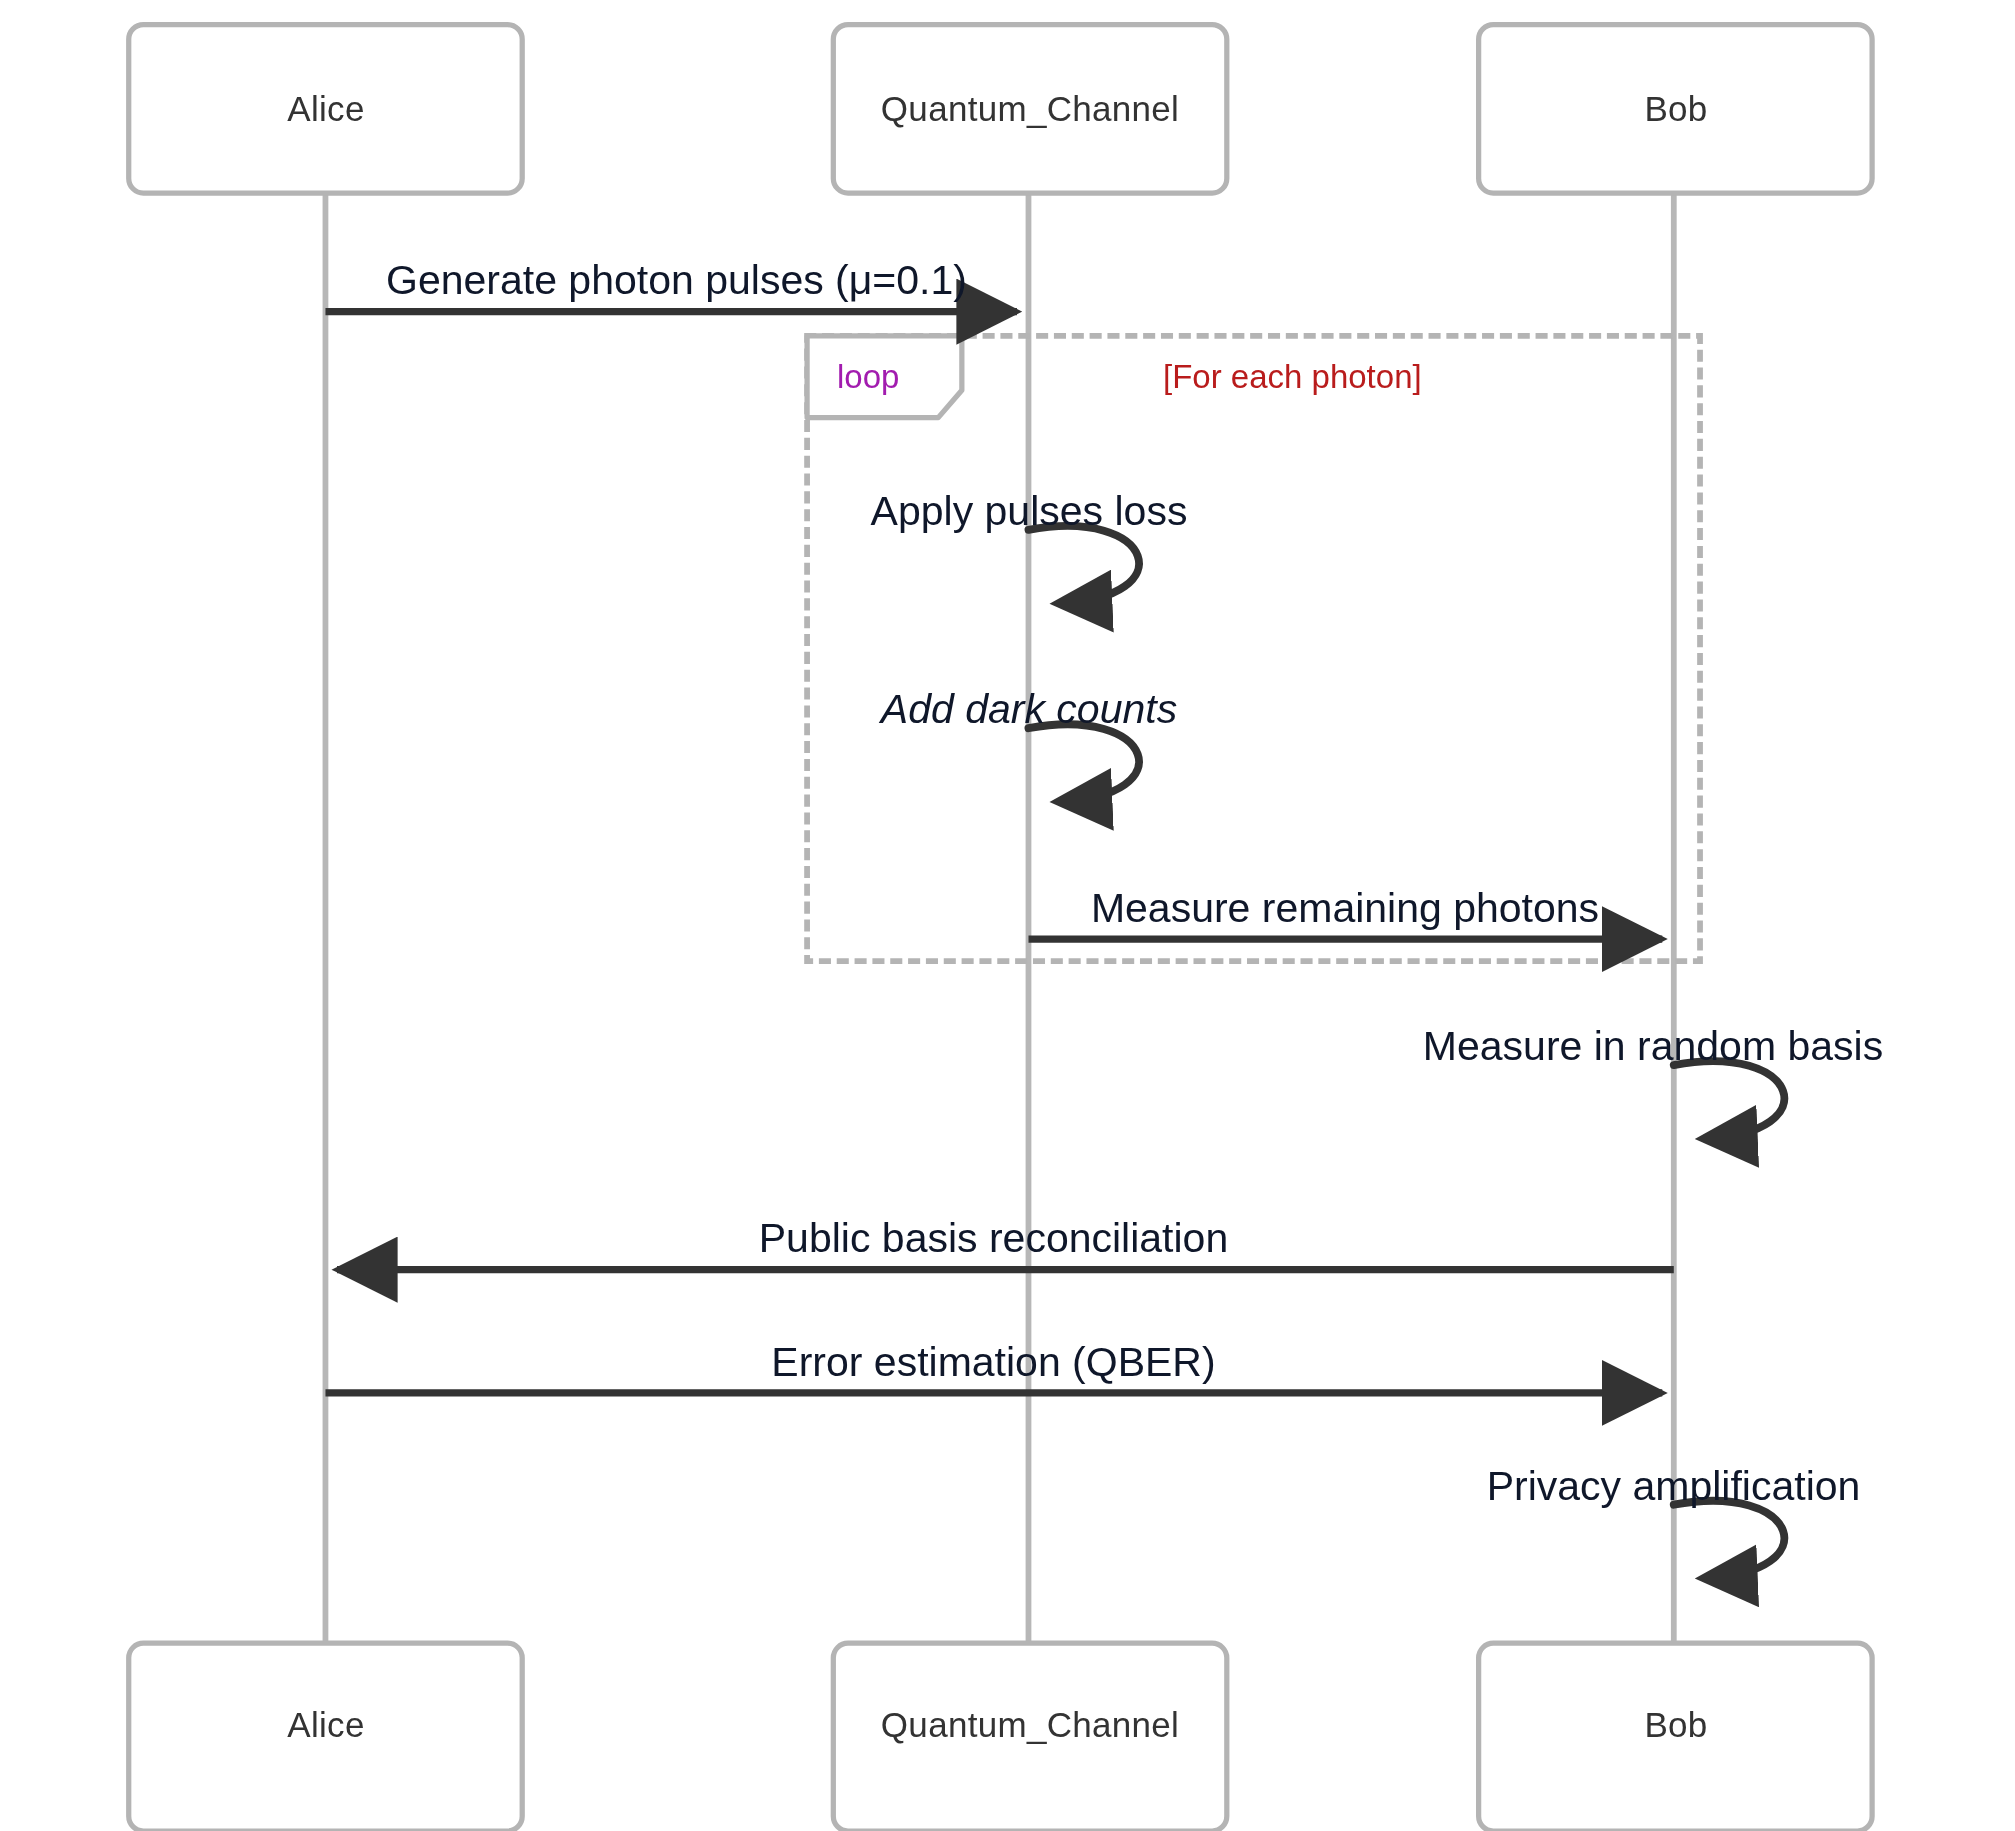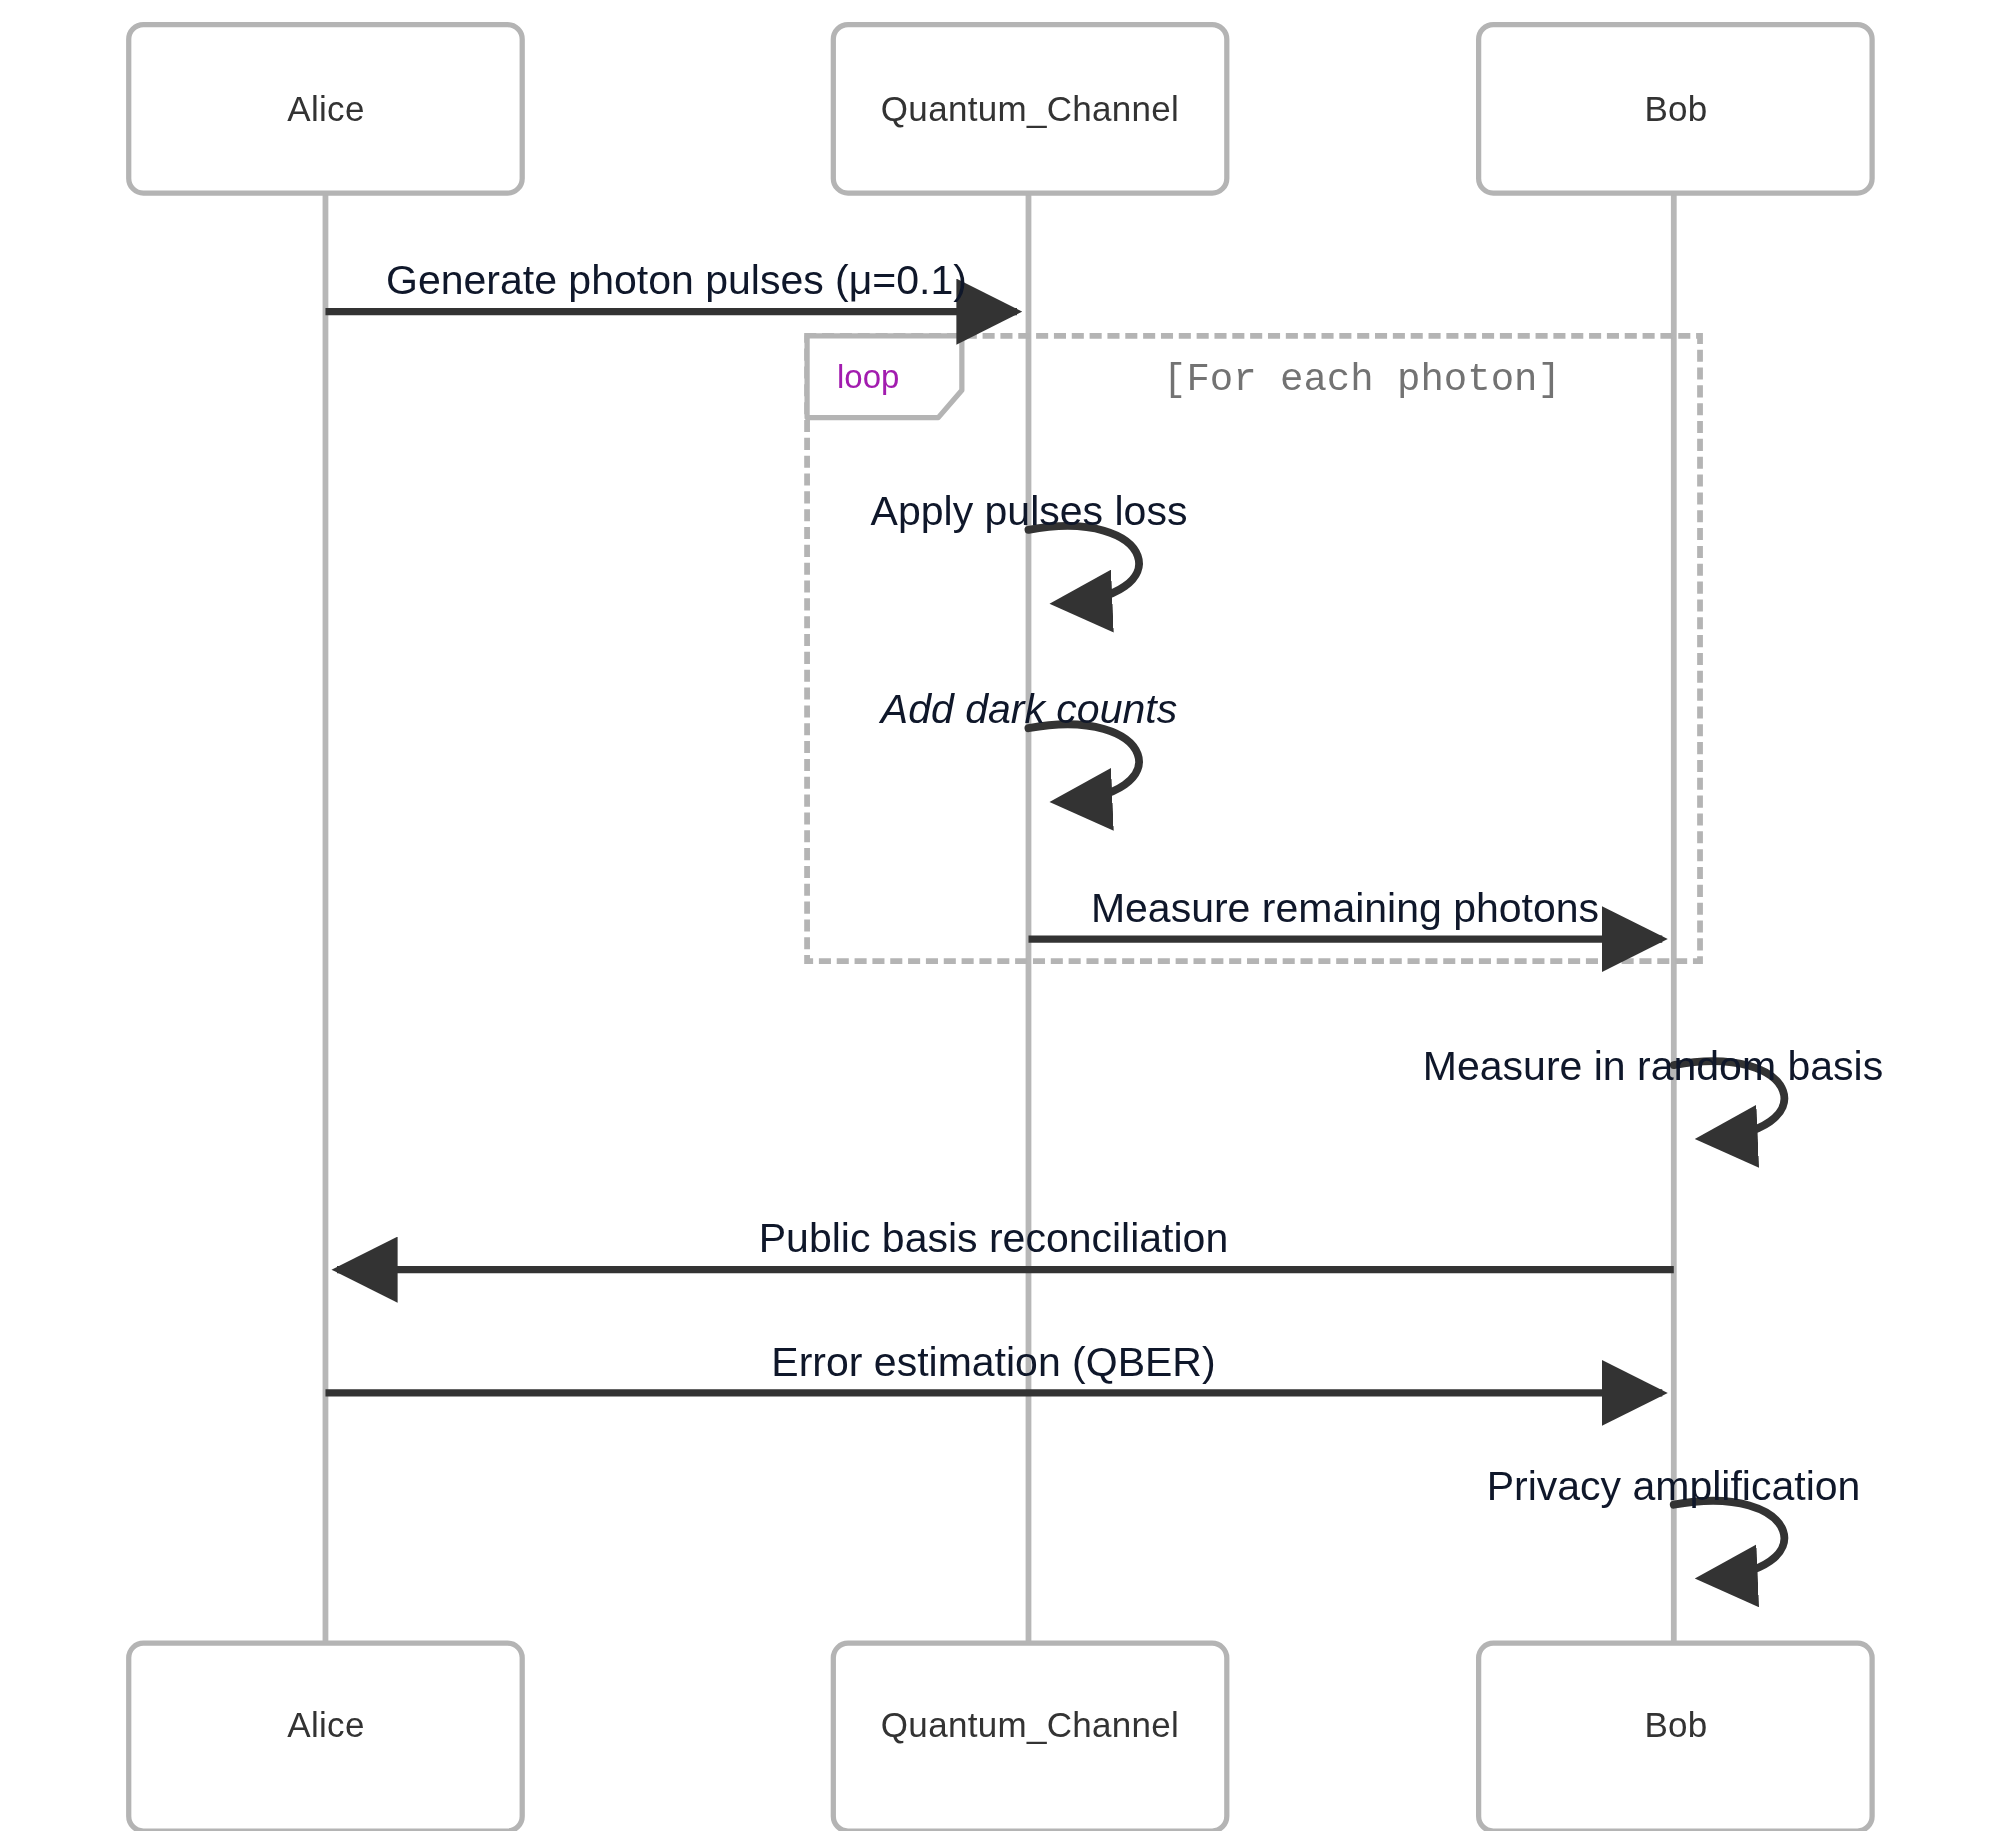--- a/index.html
+++ b/index.html
@@ -12,21 +12,21 @@
     font-size:35px;color:#333333;white-space:nowrap;letter-spacing:0.3px;
   }
   .msg-label{
     position:absolute;font-size:41px;color:#0f172a;white-space:nowrap;
     text-align:center;
   }
   .loop-kw{
     position:absolute;font-size:33px;color:#a21caf;white-space:nowrap;
   }
   .loop-cond{
-    position:absolute;font-size:39px;color:#737373;white-space:nowrap;font-family:Liberation Mono, monospace;
+    position:absolute;font-size:33px;color:#b91c1c;white-space:nowrap;
   }
 </style>
 </head>
 <body>
 
 <div id="stage">
 
   <svg id="svgroot" viewBox="0 0 3840 3490">
     <defs>
       <marker id="arrowR" viewBox="0 0 12 12" refX="11" refY="6" markerWidth="9" markerHeight="9" orient="auto-start-reverse">
@@ -108,21 +108,21 @@
   <div class="loop-cond" style="left:1163px;top:358px;">[For each photon]</div>
 
   <div class="msg-label" style="left:325px;top:257px;width:703px;">Generate photon pulses (μ=0.1)</div>
 
   <div class="msg-label" style="left:714px;top:488px;width:630px;">Apply pulses loss</div>
 
   <div class="msg-label" style="left:714px;top:686px;width:630px;font-style:italic;">Add dark counts</div>
 
   <div class="msg-label" style="left:1028px;top:885px;width:634px;">Measure remaining photons</div>
 
-  <div class="msg-label" style="left:1291px;top:1023px;width:724px;text-align:center;margin-top:20px;">Measure in random basis</div>
+  <div class="msg-label" style="left:1291px;top:1023px;width:724px;text-align:center;">Measure in random basis</div>
 
   <div class="msg-label" style="left:325px;top:1339px;width:1337px;">Error estimation (QBER)</div>
 
   <div class="msg-label" style="left:325px;top:1215px;width:1337px;">Public basis reconciliation</div>
 
   <div class="msg-label" style="left:1322px;top:1463px;width:703px;text-align:center;">Privacy amplification</div>
 
 </div>
 
 

